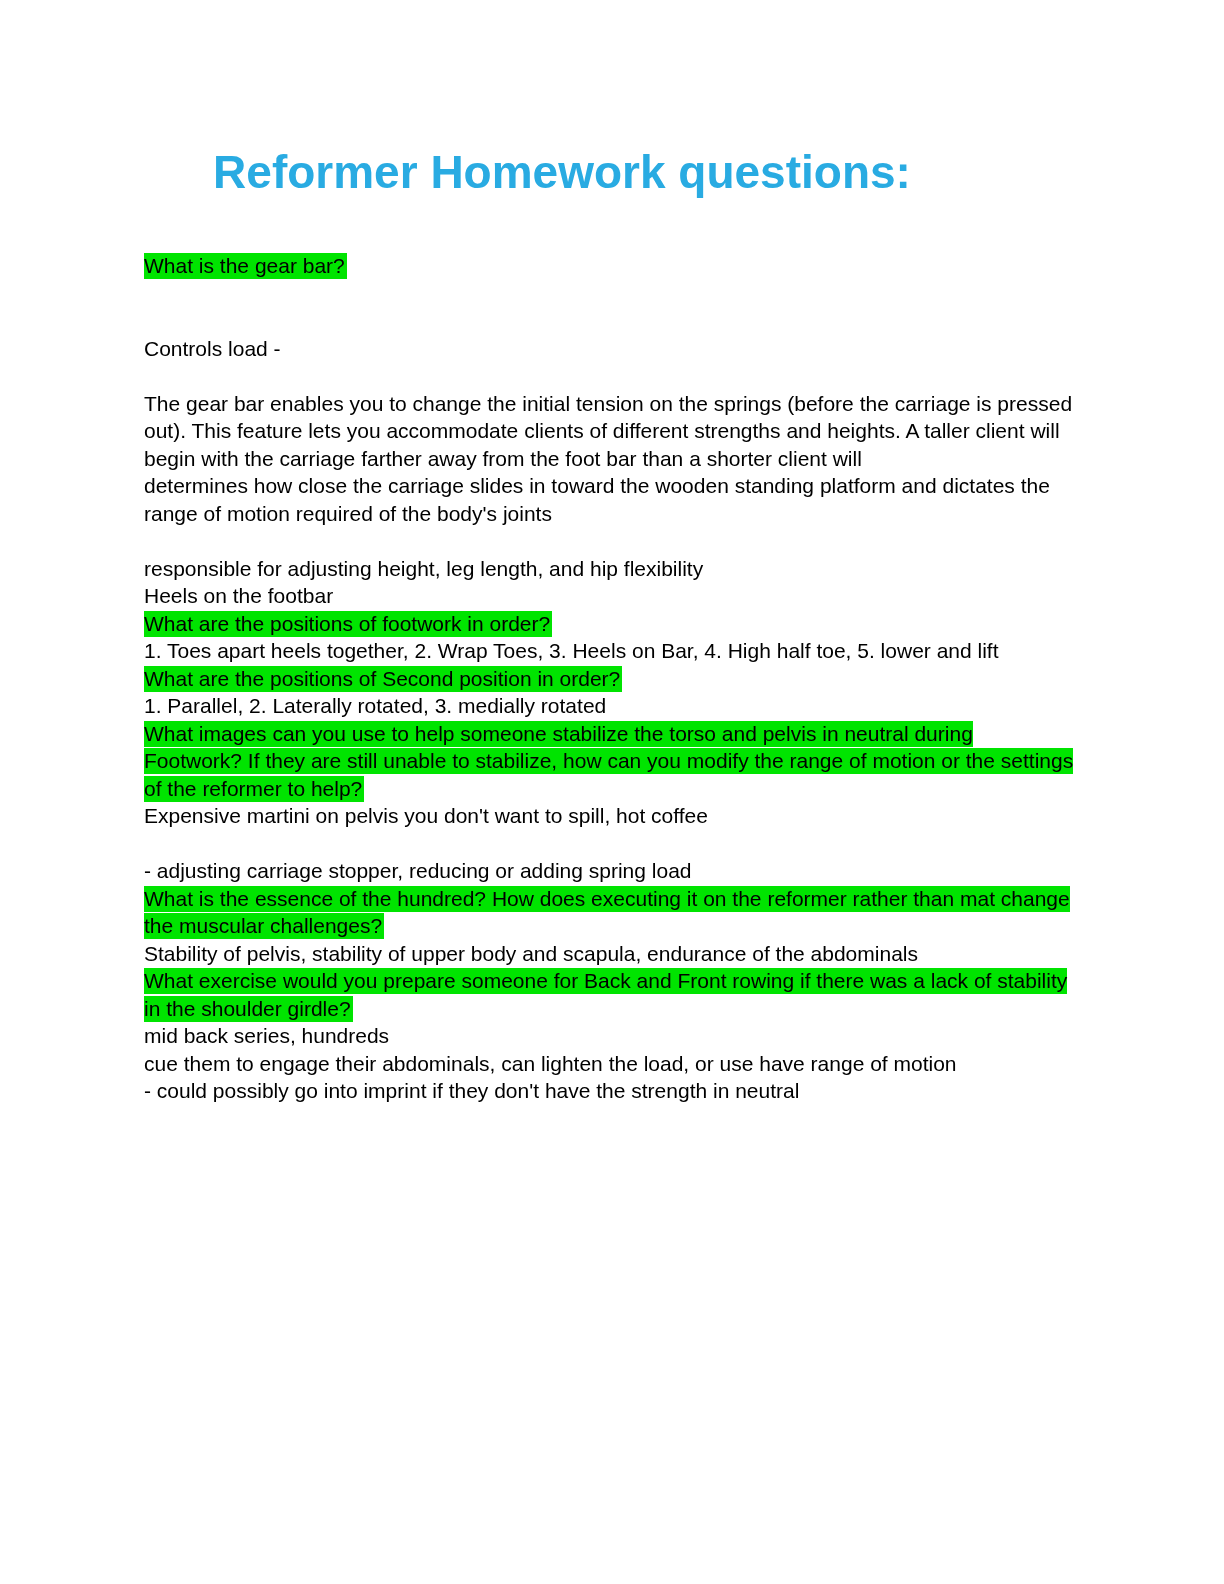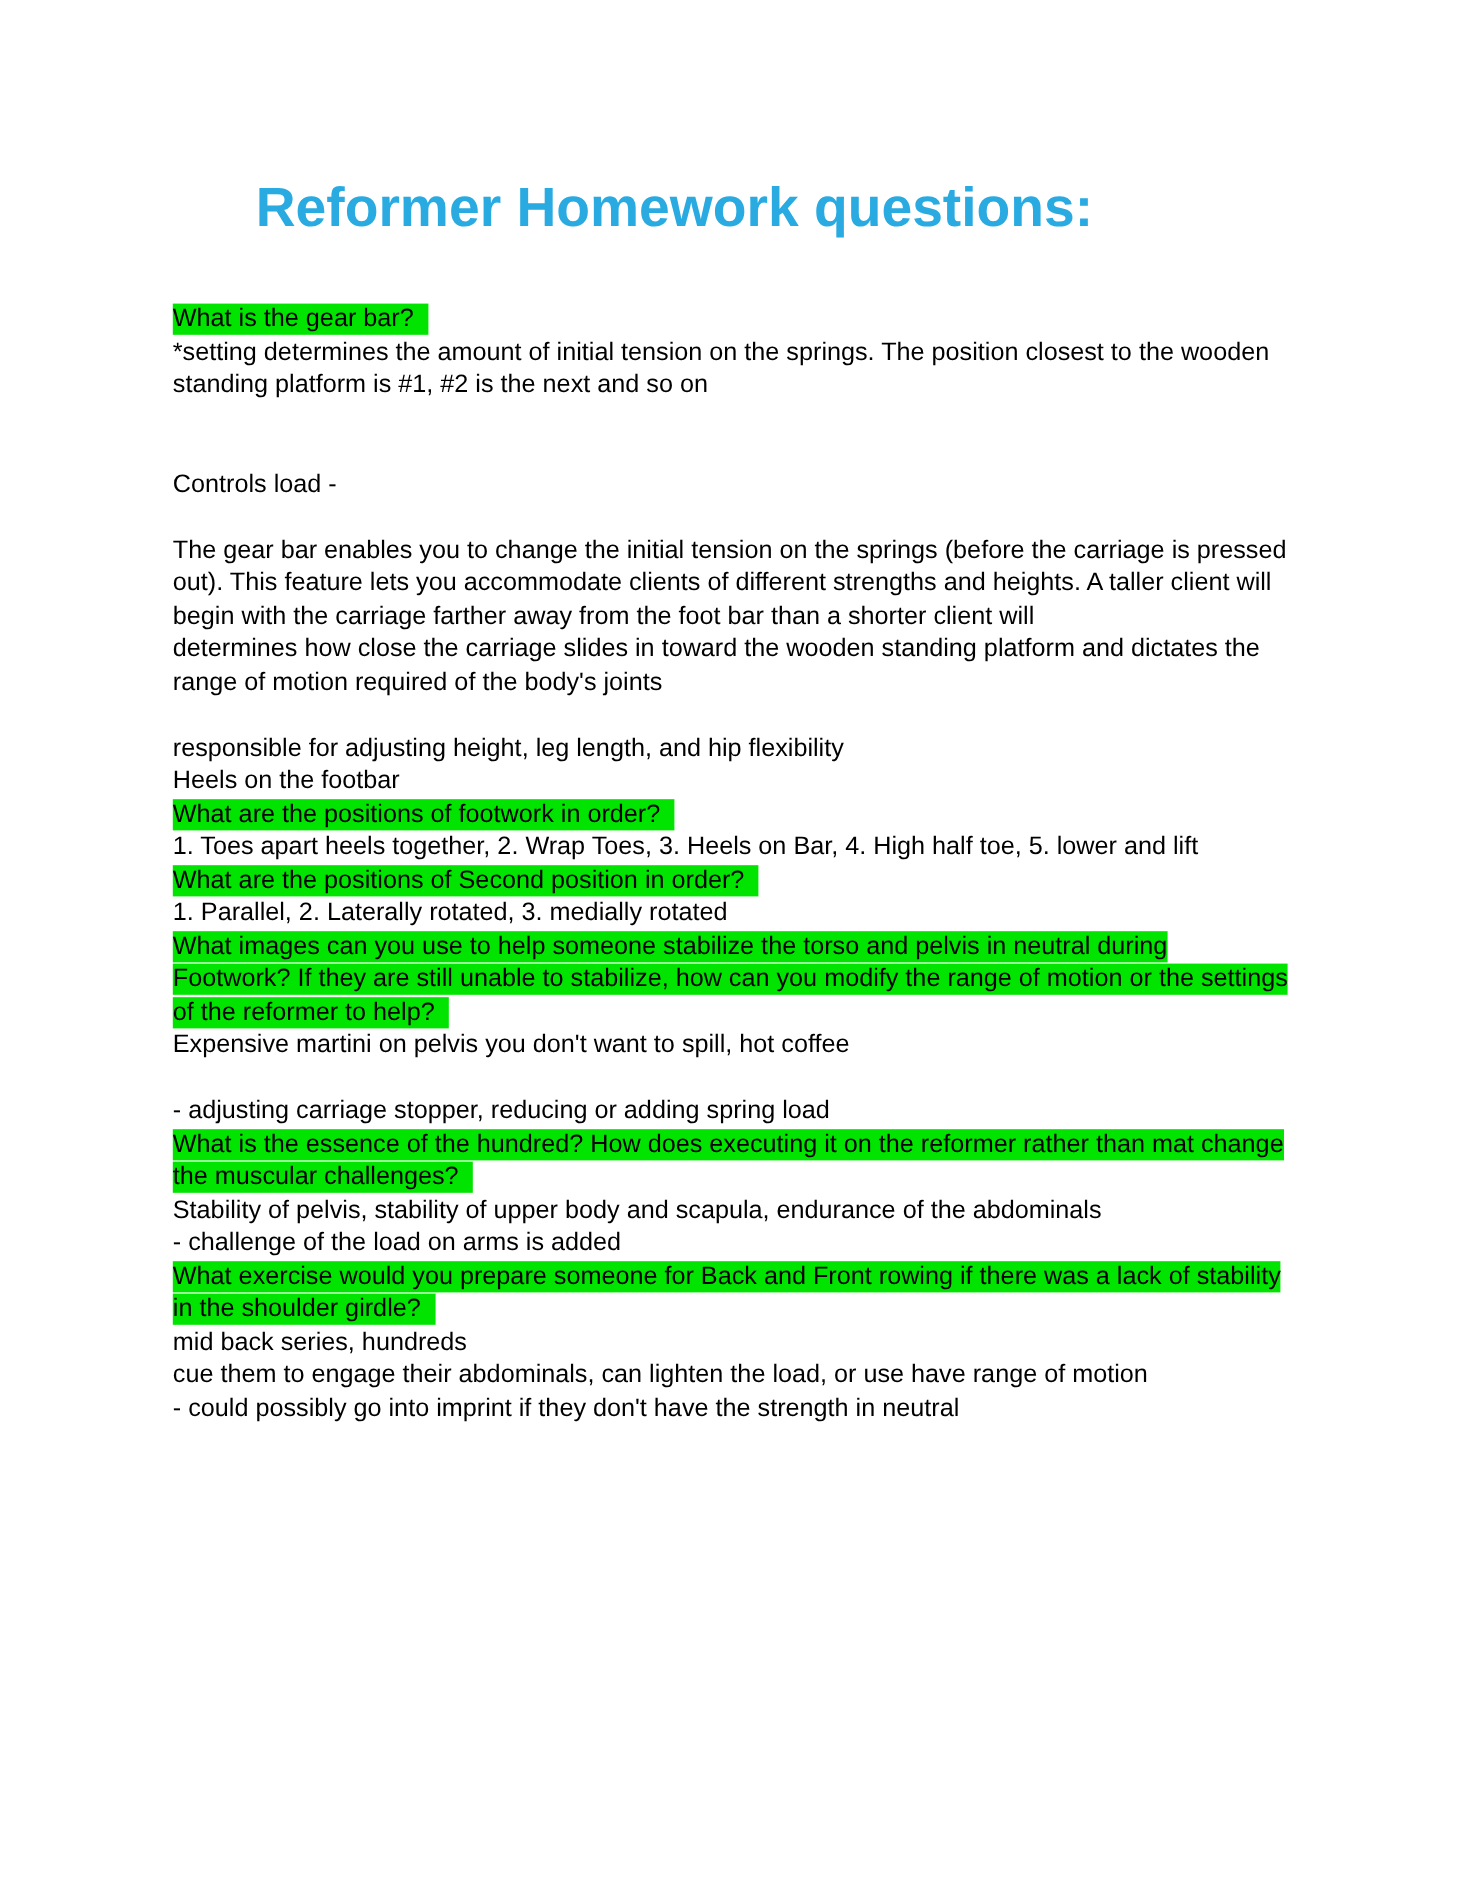--- a/index.html
+++ b/index.html
@@ -40,51 +40,49 @@
     line-height:27.5px;
     margin:0;
     color:var(--text-black);
     word-spacing:normal;
   }
   .doc-body .blank{
     height:27.5px;
   }
   span.hl{
     background:var(--hl-green);
-    padding:1px 12px 2px 0;
+    padding:1px 2px 2px 0;
     -webkit-box-decoration-break:slice;
     box-decoration-break:slice;
   }
 </style>
 </head>
 <body>
 
 <div class="page">
   <h1 class="doc-title">Reformer Homework questions:</h1>
   <div class="doc-body">
       <p class="line"><span class="hl">What is the gear bar?</span></p>
-      <p class="line"><span>*setting determines the amount of initial tension on the springs. The position closest to the wooden standing platform is #1, #2 is the next and so on</span></p>
       <div class="blank"></div>
       <div class="blank"></div>
       <p class="line"><span>Controls load -</span></p>
       <div class="blank"></div>
       <p class="line"><span>The gear bar enables you to change the initial tension on the springs (before the carriage is pressed out). This feature lets you accommodate clients of different strengths and heights. A taller client will begin with the carriage farther away from the foot bar than a shorter client will</span></p>
       <p class="line"><span>determines how close the carriage slides in toward the wooden standing platform and dictates the range of motion required of the body's joints</span></p>
       <div class="blank"></div>
       <p class="line"><span>responsible for adjusting height, leg length, and hip flexibility</span></p>
       <p class="line"><span>Heels on the footbar</span></p>
       <p class="line"><span class="hl">What are the positions of footwork in order?</span></p>
       <p class="line"><span>1. Toes apart heels together, 2. Wrap Toes, 3. Heels on Bar, 4. High half toe, 5. lower and lift</span></p>
       <p class="line"><span class="hl">What are the positions of Second position in order?</span></p>
       <p class="line"><span>1. Parallel, 2. Laterally rotated, 3. medially rotated</span></p>
       <p class="line"><span class="hl">What images can you use to help someone stabilize the torso and pelvis in neutral during Footwork? If they are still unable to stabilize, how can you modify the range of motion or the settings of the reformer to help?</span></p>
       <p class="line"><span>Expensive martini on pelvis you don't want to spill, hot coffee</span></p>
       <div class="blank"></div>
       <p class="line"><span>- adjusting carriage stopper, reducing or adding spring load</span></p>
       <p class="line"><span class="hl">What is the essence of the hundred? How does executing it on the reformer rather than mat change the muscular challenges?</span></p>
       <p class="line"><span>Stability of pelvis, stability of upper body and scapula, endurance of the abdominals</span></p>
-      <p class="line"><span>- challenge of the load on arms is added</span></p>
       <p class="line"><span class="hl">What exercise would you prepare someone for Back and Front rowing if there was a lack of stability in the shoulder girdle?</span></p>
       <p class="line"><span>mid back series, hundreds</span></p>
       <p class="line"><span>cue them to engage their abdominals, can lighten the load, or use have range of motion</span></p>
       <p class="line"><span>- could possibly go into imprint if they don't have the strength in neutral</span></p>
     </div>
 </div>
 
 </body></html>

